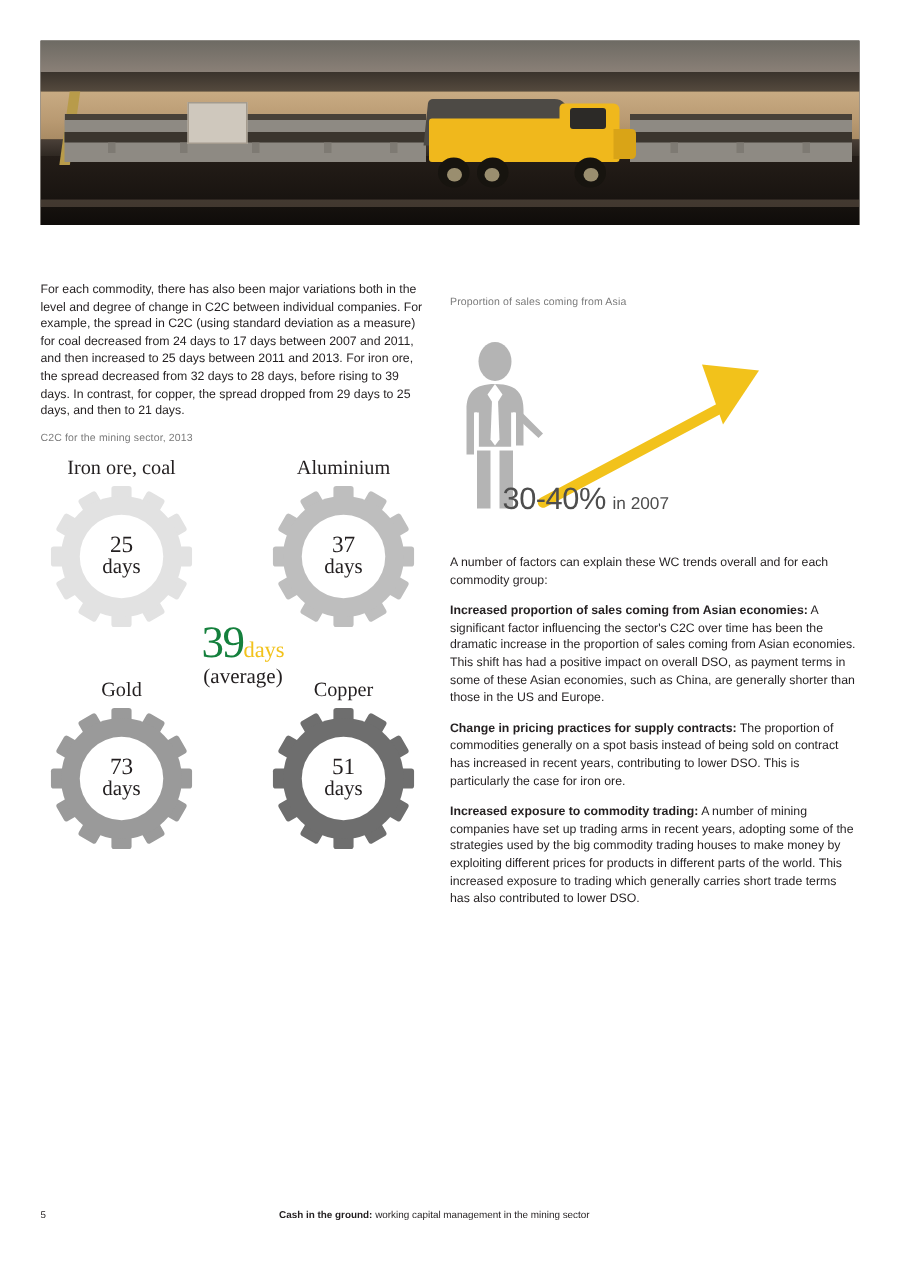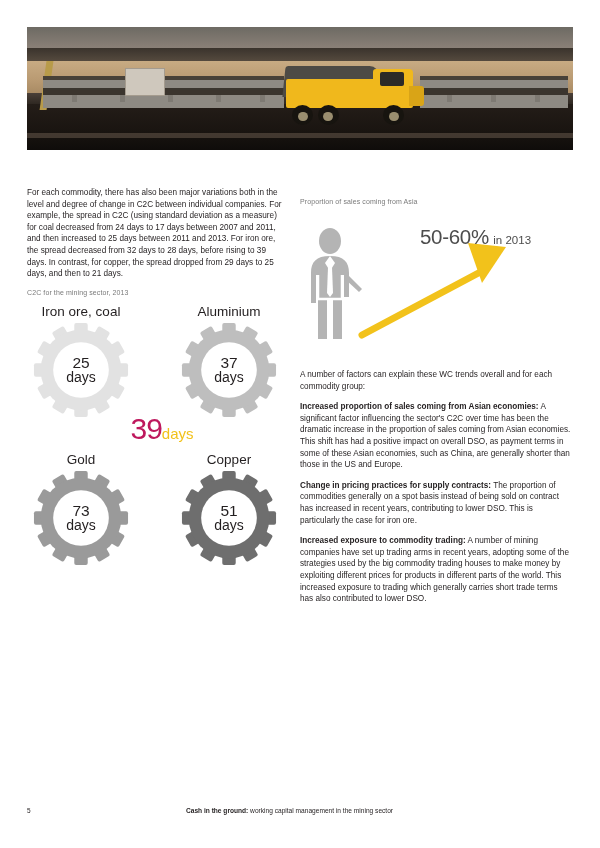--- a/index.html
+++ b/index.html
@@ -68,37 +68,37 @@
     font-size:8.2px;line-height:11.6px;margin:0 0 9px 0;
     color:#231f20;text-align:left;
   }
   p.body b{font-weight:bold;}
 
   .caption{
     font-size:7px;color:#7a7a7a;margin:0 0 8px 0;letter-spacing:.1px;
   }
 
   
-  .gearblock{position:relative;width:256px;height:300px;margin-top:2px;}
+  .gearblock{position:relative;width:256px;height:300px;margin-top:2px;font-family:Liberation Serif, serif;}
   .gear-item{position:absolute;width:120px;text-align:center;}
   .gear-title{font-size:13.5px;color:#231f20;margin-bottom:3px;white-space:nowrap;}
   .gear-wrap{position:relative;width:96px;height:96px;margin:0 auto;}
   .gear-svg{display:block;width:96px;height:96px;}
   .gear-label{
     position:absolute;left:0;top:0;width:96px;height:96px;
     display:flex;flex-direction:column;align-items:center;justify-content:center;
     font-size:14px;line-height:15px;color:#231f20;
   }
   .gear-label .num{font-size:15.5px;}
   .gear-label .unit{font-size:14px;}
 
   .avg{
     position:absolute;left:60px;top:108px;width:150px;text-align:center;
   }
-  .avg .big{font-size:30px;color:#be185d;font-weight:normal;letter-spacing:-1px;}
+  .avg .big{font-size:30px;color:#15803d;font-weight:normal;letter-spacing:-1px;}
   .avg .small{font-size:15px;color:#f2c21b;}
   .avg .sub{font-size:14px;color:#231f20;margin-top:-2px;}
 
   
   .asia{position:relative;width:273px;height:150px;margin-bottom:6px;}
   .person{position:absolute;left:4px;top:14px;width:70px;height:115px;}
   .lbl-top{position:absolute;left:120px;top:12px;white-space:nowrap;}
   .lbl-bot{position:absolute;left:35px;top:108px;white-space:nowrap;}
   .pct{font-size:20.5px;color:#4d4d4d;letter-spacing:-.3px;}
   .yr{font-size:11.5px;color:#4d4d4d;}
@@ -216,20 +216,21 @@
           </svg>
           <div class="gear-label">
             <span class="num">37</span>
             <span class="unit">days</span>
           </div>
         </div>
       </div>
 
       <div class="avg">
         <span class="big">39</span><span class="small">days</span>
+        <div class="sub">(average)</div>
       </div>
 
       <div class="gear-item" style="left:-6px;top:148px;">
         <div class="gear-title">Gold</div>
         <div class="gear-wrap">
           <svg class="gear-svg" viewBox="0 0 100 100">
             <g fill="#9a9a9a">
               <g id="teeth2">
                   <rect x="43" y="1" width="14" height="20" rx="2"></rect>
                 </g>
@@ -303,23 +304,23 @@
         <path d="M26 29 L21 36 L26 44 L31 36 Z" fill="#ffffff"></path>
         <path d="M24 40 L28 40 L29 66 L26 70 L23 66 Z" fill="#ffffff"></path>
         <path d="M14 48 L14 72 L38 72 L38 48" fill="none" stroke="#ffffff" stroke-width="2.5"></path>
       </svg>
 
       <svg class="arrow" viewBox="0 0 273 150">
         <line x1="62" y1="122" x2="186" y2="56" stroke="#f2c21b" stroke-width="7" stroke-linecap="round"></line>
         <polygon points="168,30 206,34 182,70" fill="#f2c21b"></polygon>
       </svg>
 
-      <div class="lbl-top">
-        <span class="pct">50-60%</span>
-        <span class="yr">in 2013</span>
+      <div class="lbl-bot">
+        <span class="pct">30-40%</span>
+        <span class="yr">in 2007</span>
       </div>
     </div>
 
     <p class="body">A number of factors can explain these WC trends overall and for each commodity group:</p>
 
     <p class="body">
       <b>Increased proportion of sales coming from Asian economies:</b><span> A significant factor influencing the sector's C2C over time has been the dramatic increase in the proportion of sales coming from Asian economies. This shift has had a positive impact on overall DSO, as payment terms in some of these Asian economies, such as China, are generally shorter than those in the US and Europe.</span>
     </p>
 
     <p class="body">

